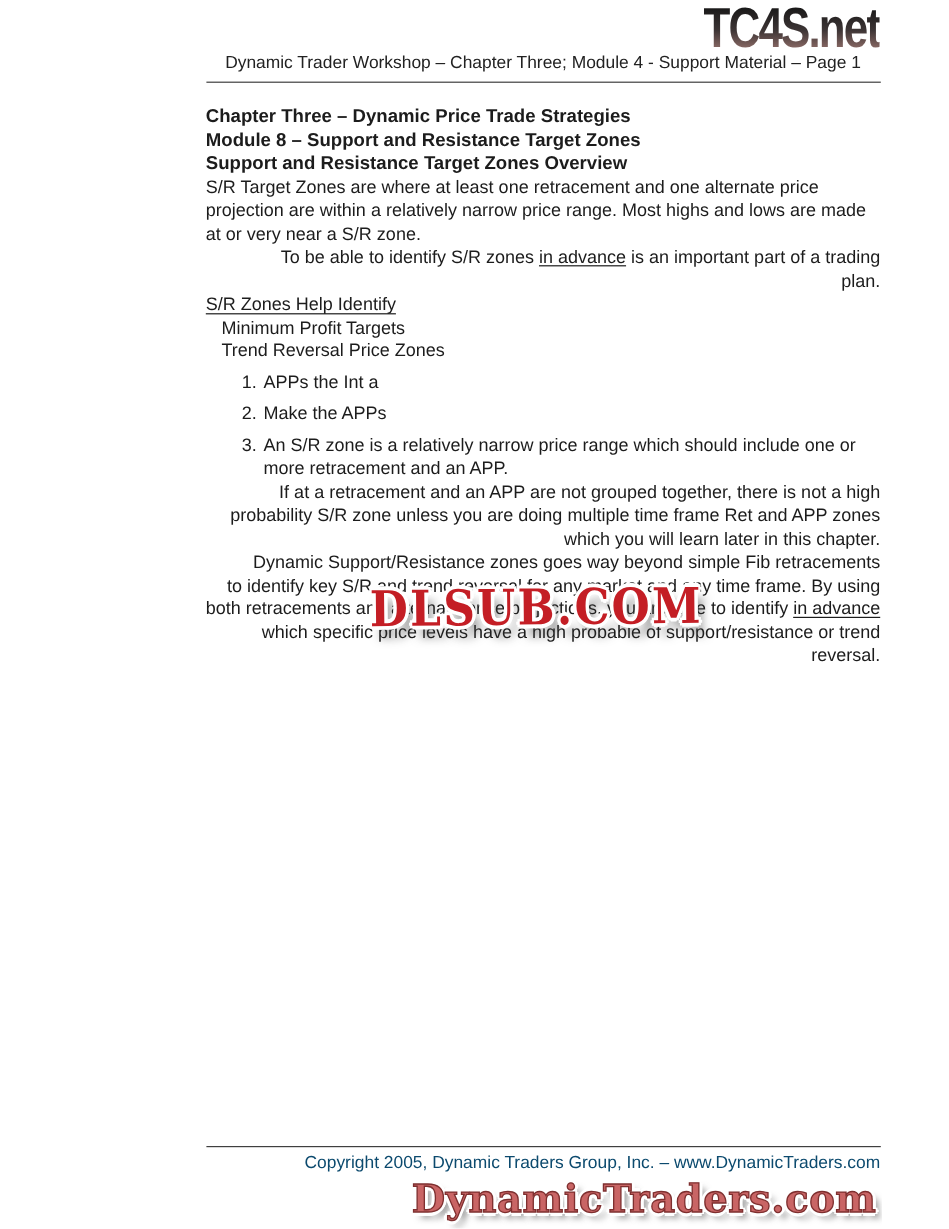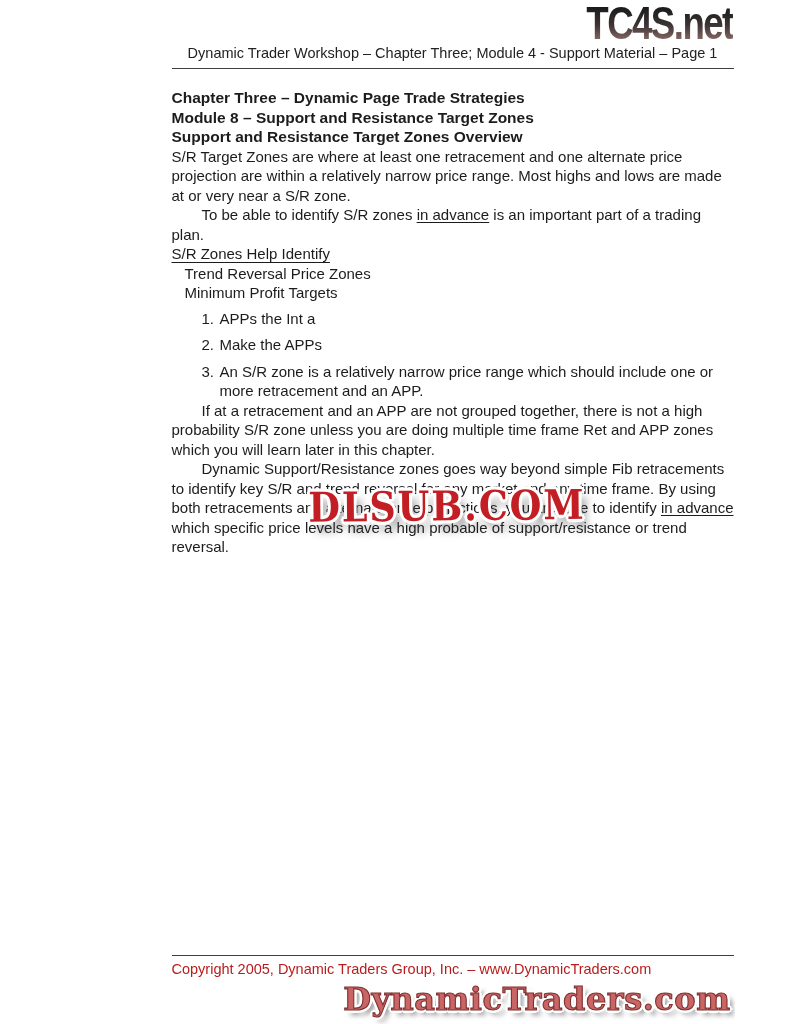--- a/index.html
+++ b/index.html
@@ -33,21 +33,21 @@
   .rule{position:absolute;left:115px;width:562px;height:1px;background:#3f3f3f;}
   .rule-top{top:68px;}
   .rule-bottom{top:955px;}
 
   
   .content{position:absolute;top:88px;left:115px;width:562px;font-size:15px;line-height:19.5px;}
   .content p{margin:0;}
   .bold{font-weight:bold;font-size:15.5px;}
   .u{text-decoration:underline;text-underline-offset:2px;}
   .heading-underline{text-decoration:underline;text-underline-offset:3px;}
-  .indent{text-indent:30px;}
+  .indent{text-indent:30px;text-align:right;}
   .mt6{margin-top:6px;}
   .mt7{margin-top:7px;}
   .mt35{margin-top:35px;}
   .mt36{margin-top:36px;}
   .help-item{padding-left:13px;}
   .step{display:flex;padding-left:30px;}
   .step-num{width:18px;flex:0 0 18px;}
   .step-text{flex:1;}
 
   
@@ -59,21 +59,21 @@
     transform:rotate(-0.6deg) scale(0.96,1.08);transform-origin:left top;
     text-shadow:
       -2px -2px 0 #fff, 2px -2px 0 #fff, -2px 2px 0 #fff, 2px 2px 0 #fff,
       -3px 0 0 #fff, 3px 0 0 #fff, 0 -3px 0 #fff, 0 3px 0 #fff,
       6px 9px 8px rgba(60,60,60,0.55);
   }
 
   
   .copyright{
     position:absolute;top:961px;left:115px;width:562px;
-    text-align:left;font-size:14.5px;color:#b91c1c;
+    text-align:right;font-size:14.5px;color:#0c4a6e;
   }
   .traders-logo{
     position:absolute;top:981px;right:4px;
     font-family:"DejaVu Serif", serif;font-weight:bold;
     font-size:32px;line-height:36px;letter-spacing:0.5px;
     color:var(--traders-red);
     -webkit-text-stroke:1.1px var(--traders-outline);
     text-shadow:
       -2px -2px 0 #fff, 2px -2px 0 #fff, -2px 2px 0 #fff, 2px 2px 0 #fff,
       -3px 0 0 #fff, 3px 0 0 #fff, 0 -3px 0 #fff, 0 3px 0 #fff,
@@ -85,30 +85,30 @@
 
 <div class="page">
 
   <div class="tc4s-logo">TC4S.net</div>
 
   <div class="header-text">Dynamic Trader Workshop – Chapter Three; Module 4 - Support Material – Page 1</div>
   <div class="rule rule-top"></div>
 
   <div class="content">
 
-    <p class="bold mt7">Chapter Three – Dynamic Page Trade Strategies</p>
+    <p class="bold mt7">Chapter Three – Dynamic Price Trade Strategies</p>
     <p class="bold mt7">Module 8 – Support and Resistance Target Zones</p>
 
     <p class="bold mt36">Support and Resistance Target Zones Overview</p>
     <p class="mt7">S/R Target Zones are where at least one retracement and one alternate price projection are within a relatively narrow price range. Most highs and lows are made at or very near a S/R zone.</p>
     <p class="mt6 indent"><span>To be able to identify S/R zones </span><span class="u">in advance</span><span> is an important part of a trading plan.</span></p>
 
     <p class="heading-underline mt36">S/R Zones Help Identify</p>
+    <p class="help-item mt7">Minimum Profit Targets</p>
     <p class="help-item mt7">Trend Reversal Price Zones</p>
-    <p class="help-item mt7">Minimum Profit Targets</p>
 
     <div class="step mt6">
       <span class="step-num">1.</span>
       <span class="step-text">APPs the Int a</span>
     </div>
     <div class="step mt7">
       <span class="step-num">2.</span>
       <span class="step-text">Make the APPs</span>
     </div>
     <div class="step mt7">

